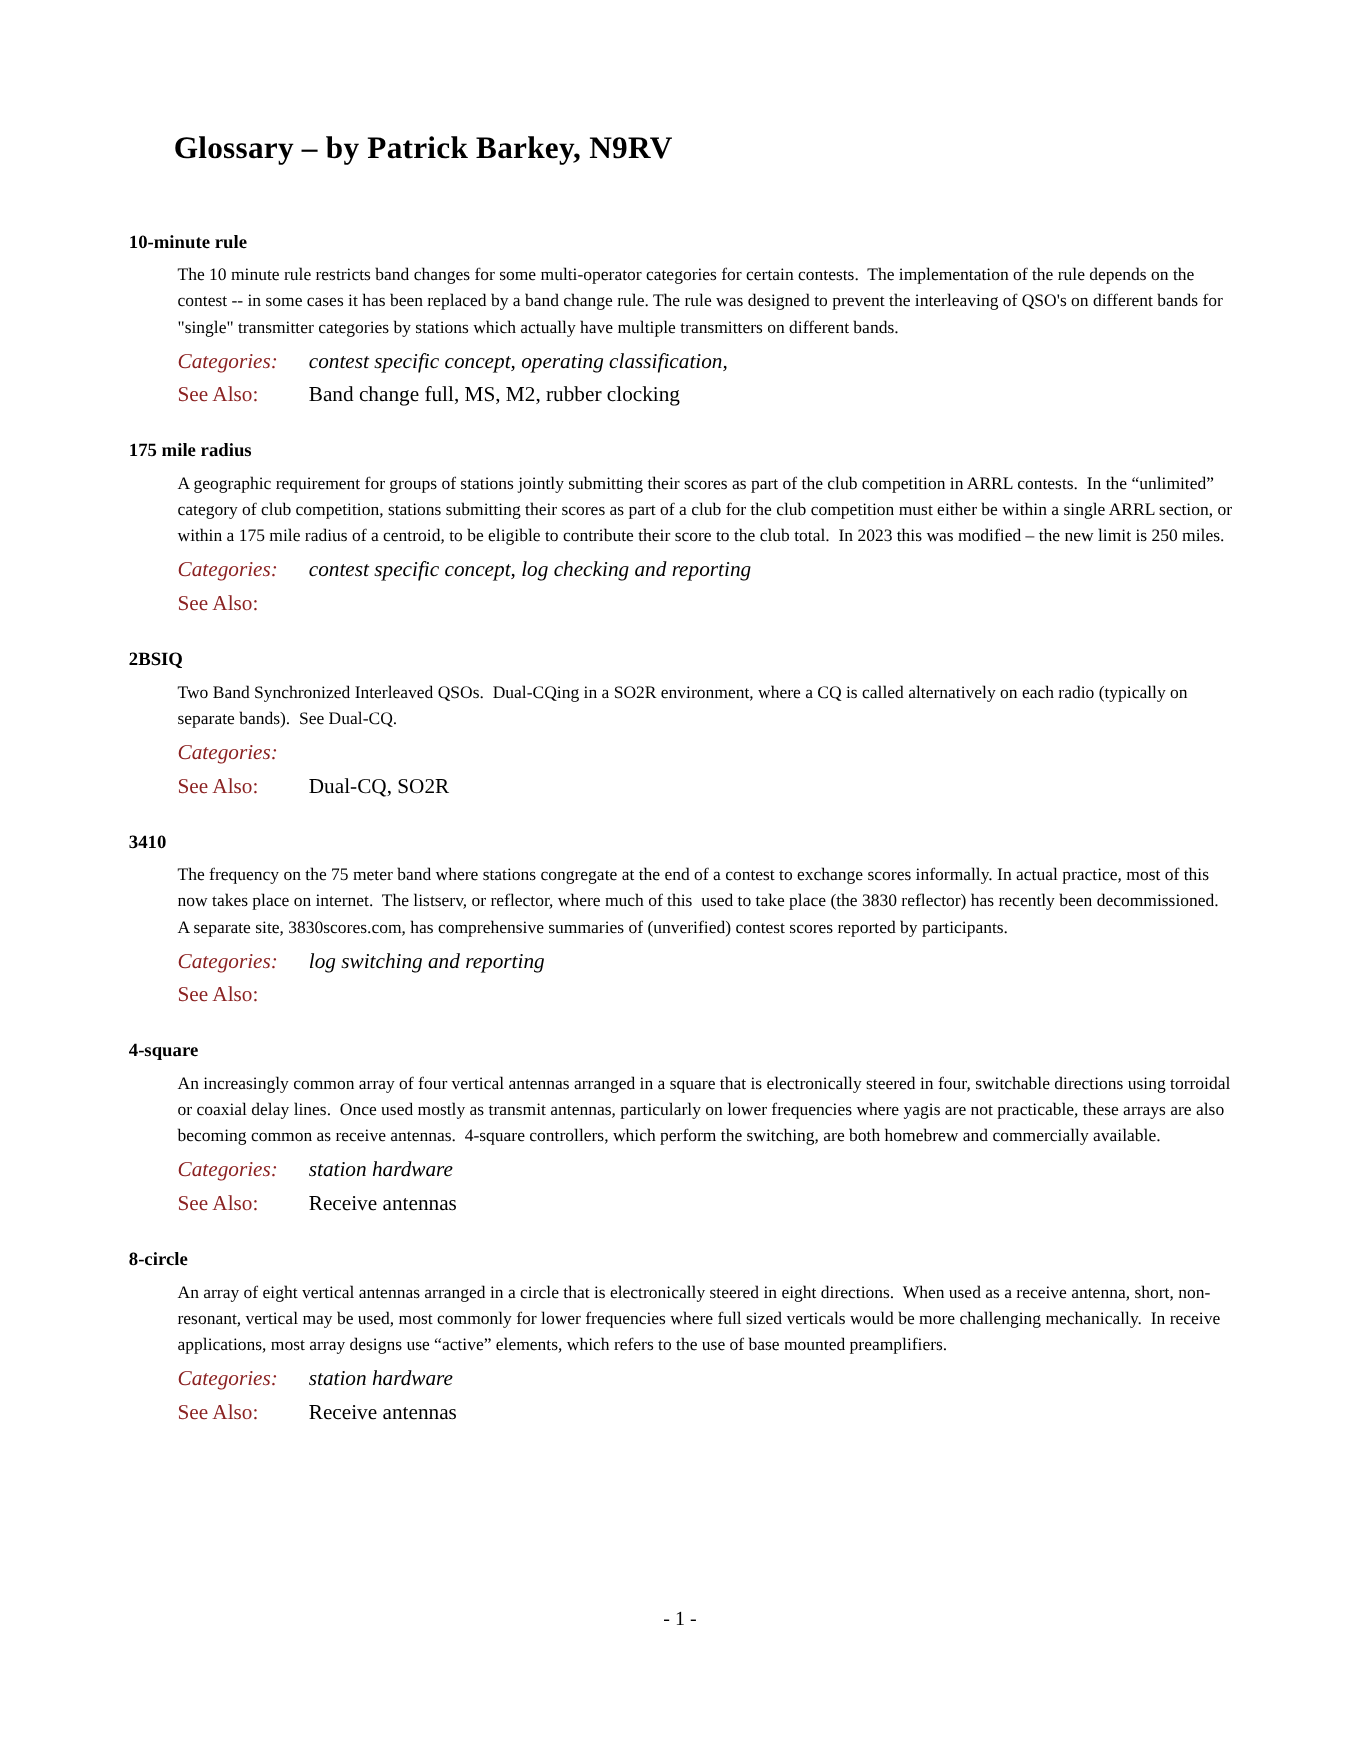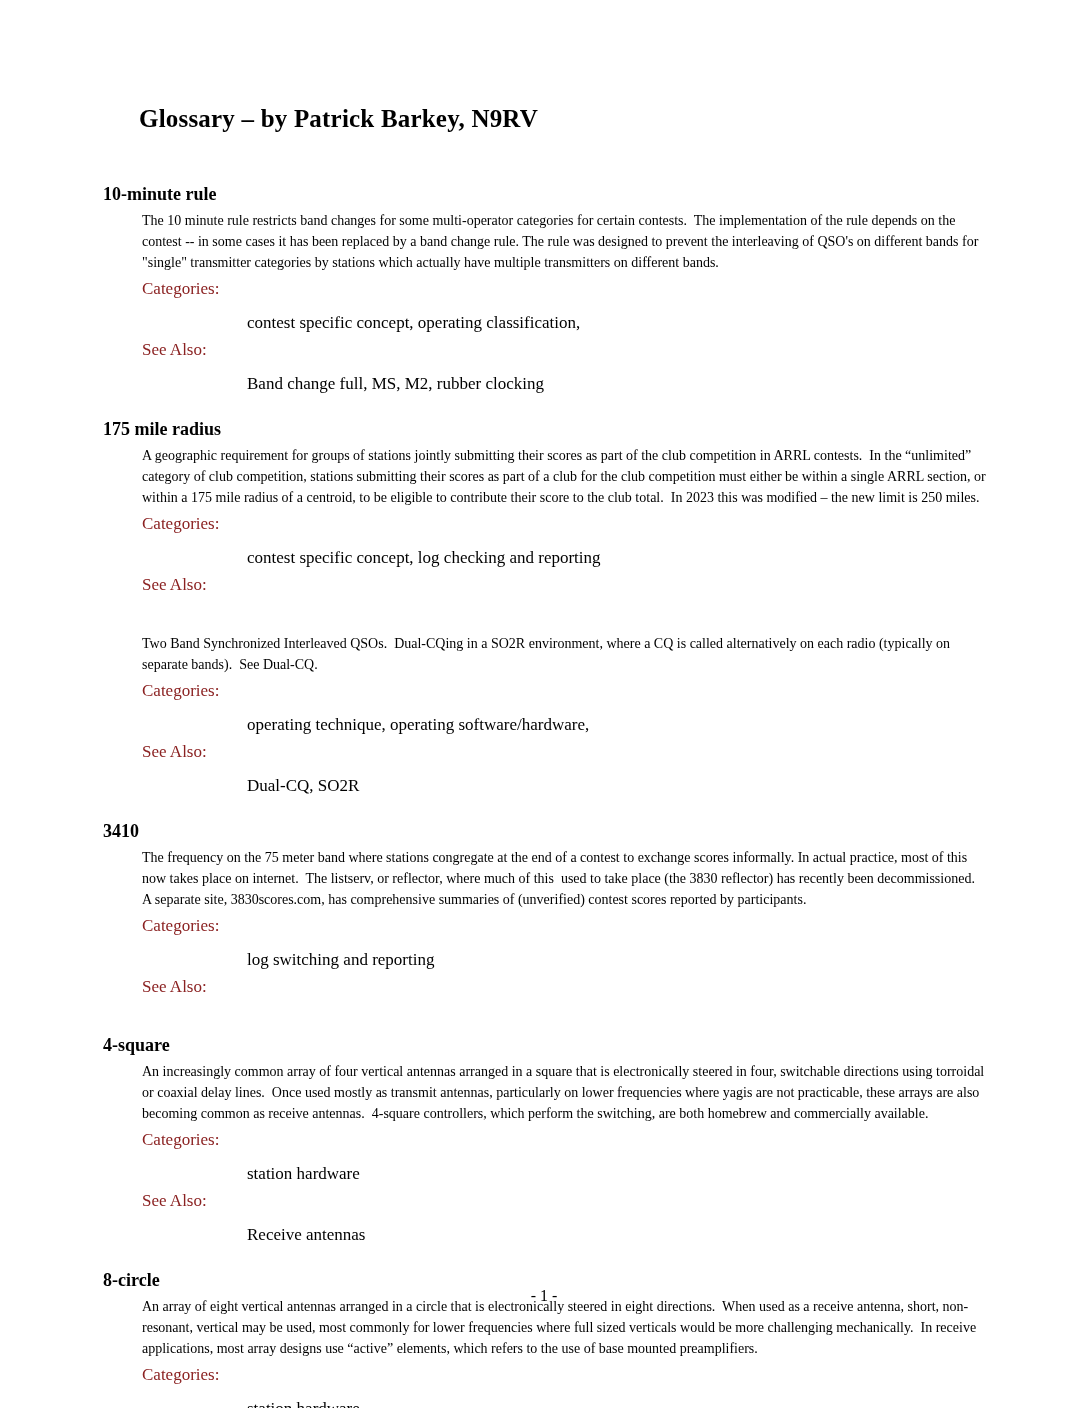--- a/index.html
+++ b/index.html
@@ -21,45 +21,45 @@
     margin: 0 0 0 139px;
     font-size: 25px;
     font-weight: bold;
     line-height: 29px;
     letter-spacing: 0.2px;
   }
   .entries { margin-top: 51px; }
   .entry { margin: 0; }
   .entry .term {
     margin: 0 16px 5px 103px;
-    font-size: 18px;
+    font-size: 15px;
     font-weight: bold;
     line-height: 21px;
   }
   .entry .definition {
     margin: 0 0 5px 142px;
     width: 845px;
     font-size: 14px;
     line-height: 21px;
     white-space: pre-wrap;
     text-align: left;
   }
   .meta-row {
     display: flex;
     margin-left: 142px;
     font-size: 17px;
     line-height: 21px;
   }
-  .meta-row.categories { margin-bottom: 6px; }
+  .meta-row.categories { margin-bottom: 6px; font-style: italic; }
   .meta-label {
     flex: none;
     width: 105px;
     color: var(--label-color, #8B2222);
   }
-  .meta-value { white-space: pre-wrap; margin-top: 34px; }
+  .meta-value { white-space: pre-wrap; }
   .entry-gap { height: 25px; }
   .page-footer {
     position: absolute;
     top: 1286px;
     left: 0;
     width: 100%;
     text-align: center;
     font-size: 16px;
     line-height: 20px;
   }
@@ -96,24 +96,24 @@
           <span class="meta-value">contest specific concept, log checking and reporting</span>
         </div>
         <div class="meta-row see-also">
           <span class="meta-label">See Also:</span>
           <span class="meta-value"></span>
         </div>
       </div>
       <div class="entry-gap"></div>
 
       <div class="entry">
+        <div class="term">2BSIQ</div>
         <div class="definition">Two Band Synchronized Interleaved QSOs.  Dual-CQing in a SO2R environment, where a CQ is called alternatively on each radio (typically on separate bands).  See Dual-CQ.</div>
         <div class="meta-row categories">
           <span class="meta-label">Categories:</span>
-          <span class="meta-value">operating technique, operating software/hardware,</span>
         </div>
         <div class="meta-row see-also">
           <span class="meta-label">See Also:</span>
           <span class="meta-value">Dual-CQ, SO2R</span>
         </div>
       </div>
       <div class="entry-gap"></div>
 
       <div class="entry">
         <div class="term">3410</div>

